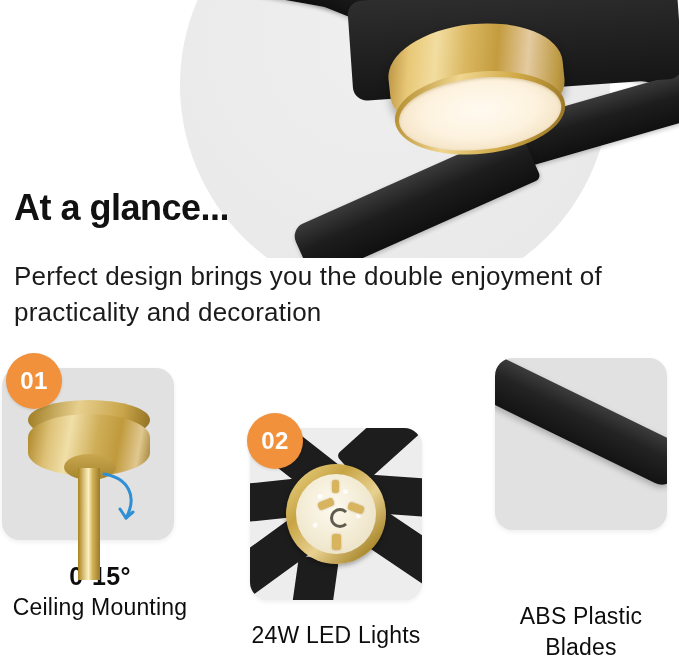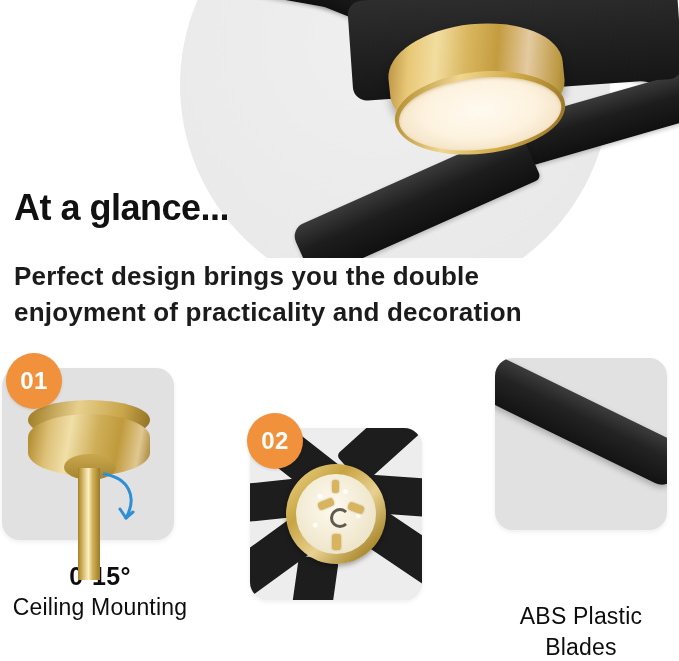--- a/index.html
+++ b/index.html
@@ -62,21 +62,21 @@
   }
 
   
   .title{
     position:absolute;left:14px;top:183px;
     font-size:36px;line-height:50px;font-weight:600;color:#111;
     letter-spacing:-0.5px;white-space:nowrap;
   }
   .subtitle{
     position:absolute;left:14px;top:258px;width:600px;
-    font-size:26px;line-height:36px;font-weight:700;color:#1b1b1b;
+    font-size:26px;line-height:36px;font-weight:400;color:#1b1b1b;
     letter-spacing:.2px;
   }
 
   
   .card{position:absolute;border-radius:18px;background:#e1e1e1;overflow:hidden;}
   .card-shadow{box-shadow:0 2px 5px rgba(0,0,0,.07);}
 
   .badge{
     position:absolute;width:56px;height:56px;border-radius:50%;
     background:#f1913c;color:#fff;z-index:6;
@@ -209,20 +209,23 @@
       <div class="led-face">
         <div class="led-chip c1"></div>
         <div class="led-chip c2"></div>
         <div class="led-chip c3"></div>
         <div class="led-chip c4"></div>
         <div class="led-center"></div>
       </div>
     </div>
   </div>
   <div class="badge" style="left:247px;top:413px;">02</div>
+  <div class="caption" style="left:236px;top:620px;width:200px;">
+    <div class="small">24W LED Lights</div>
+  </div>
 
   <div class="card card-shadow" id="card3">
     <div class="blade3"></div>
   </div>
   <div class="caption" style="left:486px;top:557px;width:190px;margin-top:44px;">
     <div class="small">ABS Plastic Blades</div>
   </div>
 
 </div>
 

